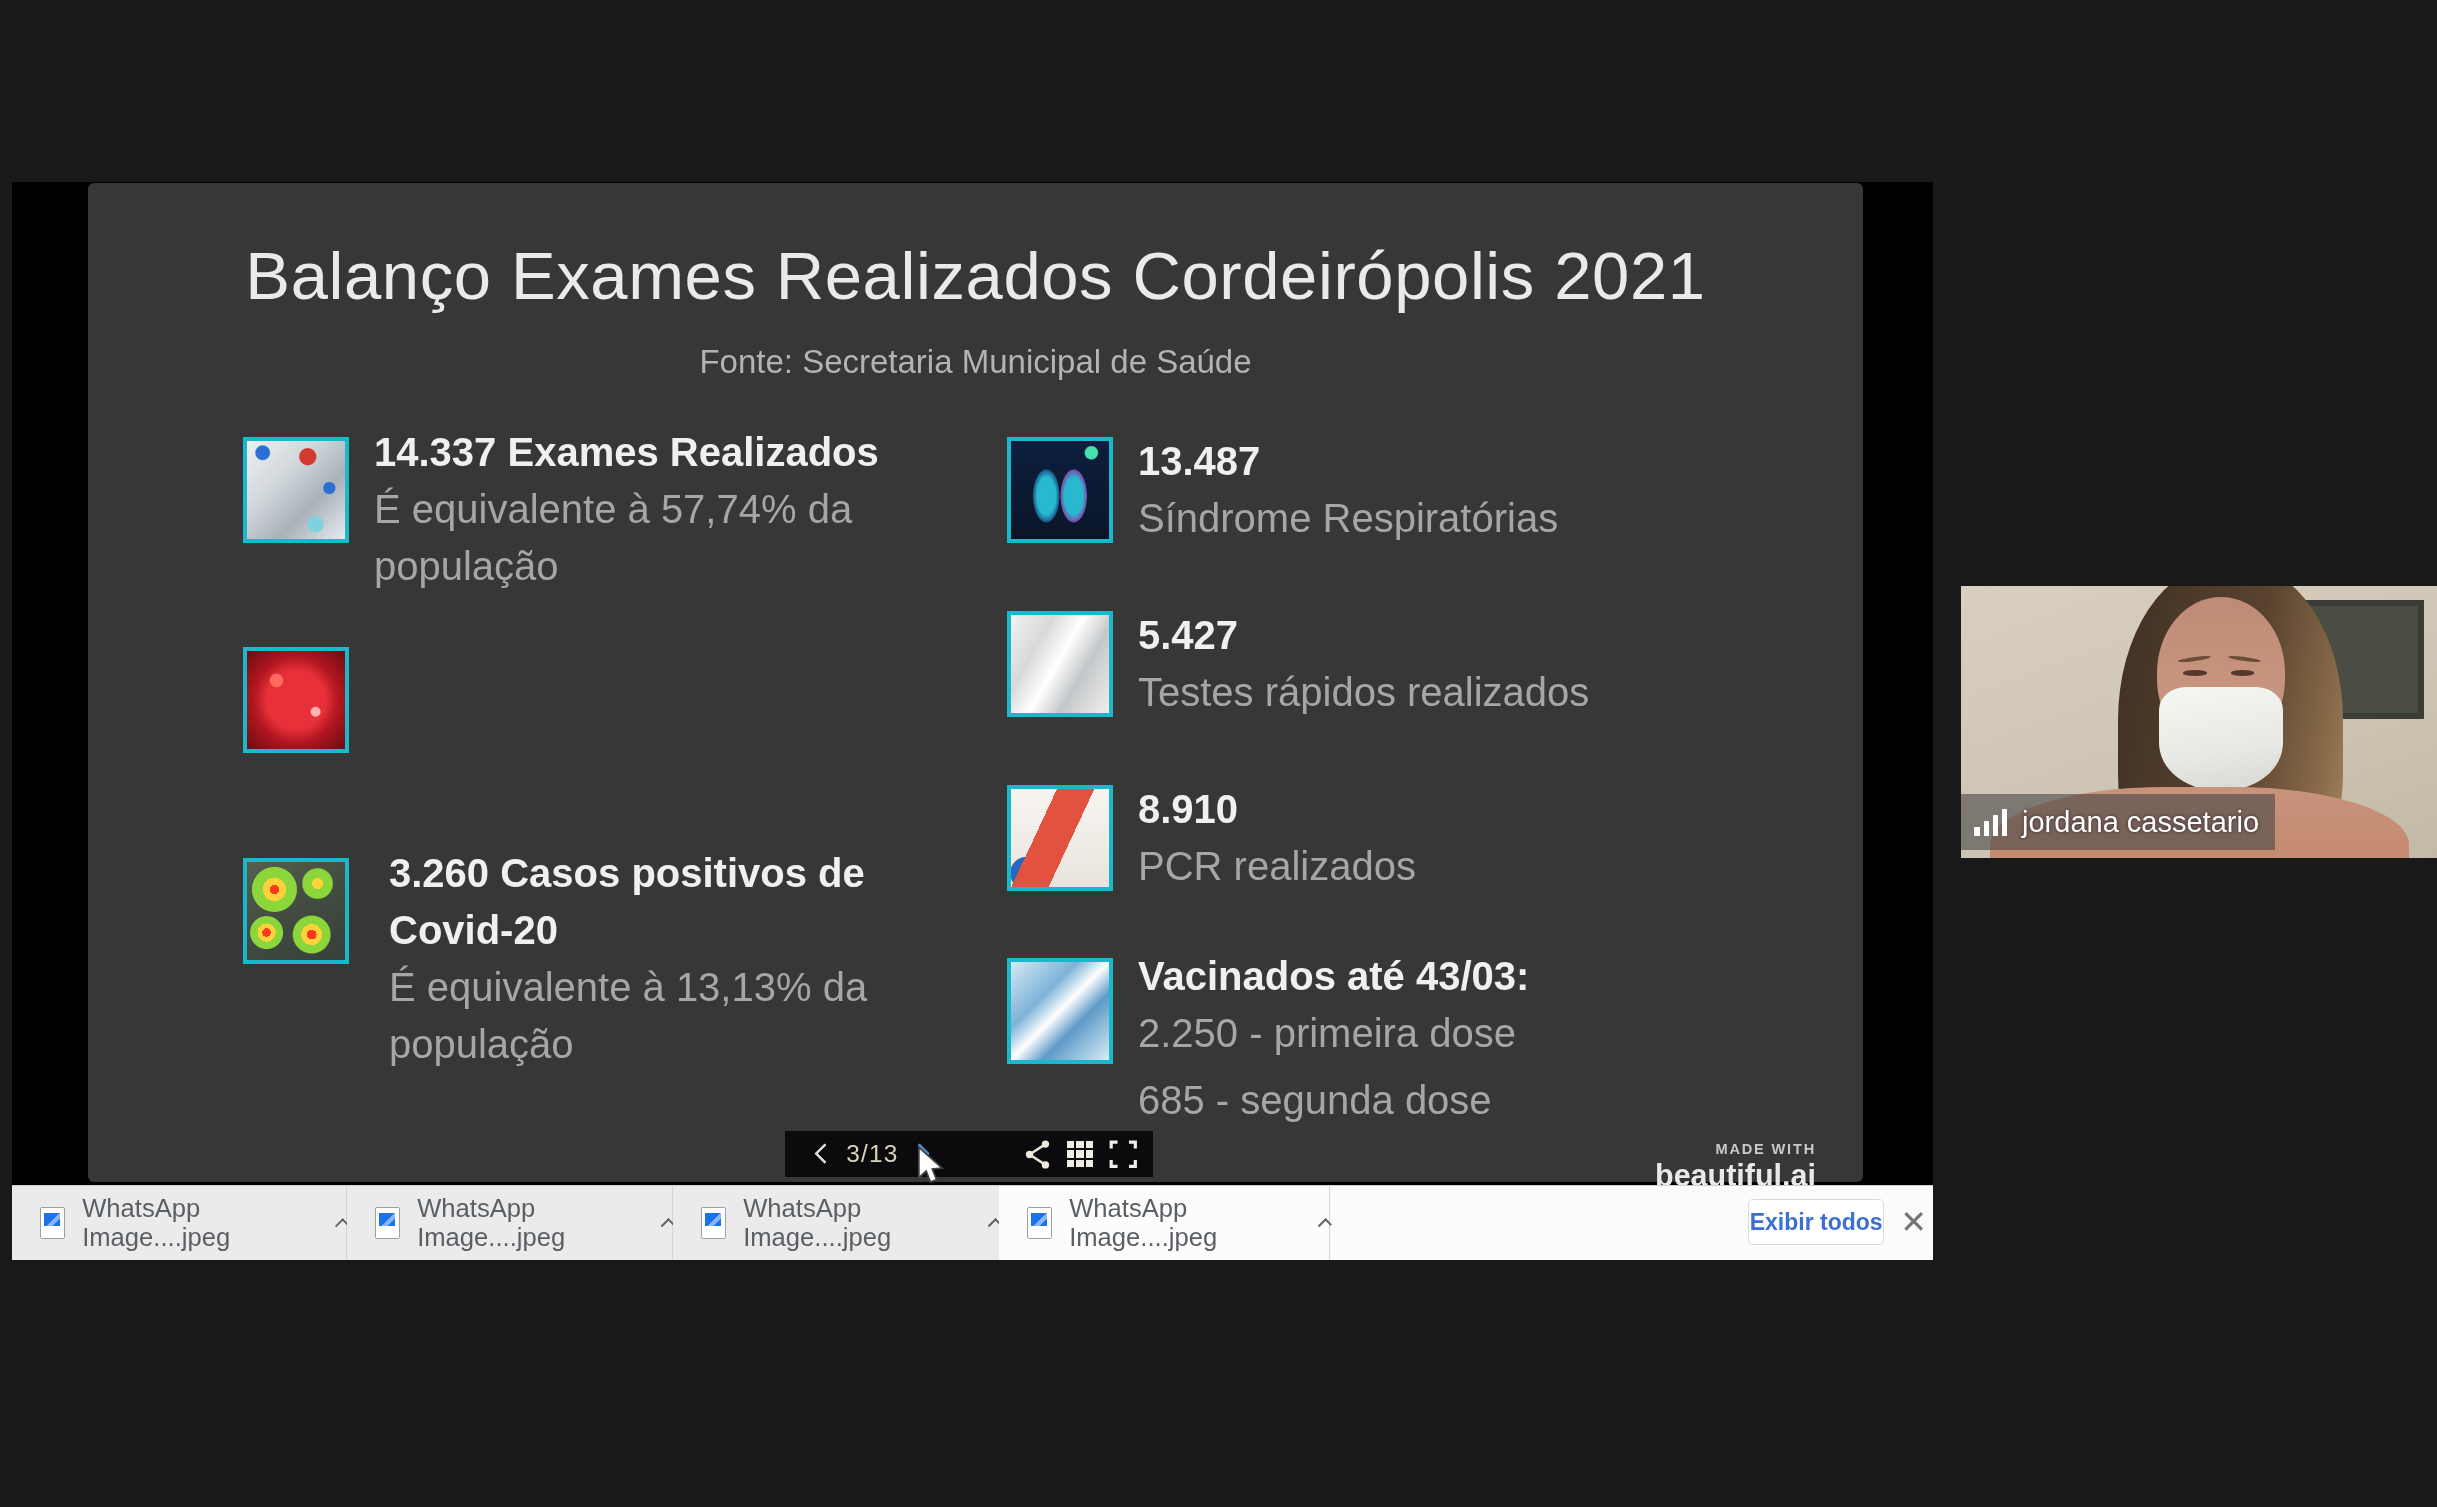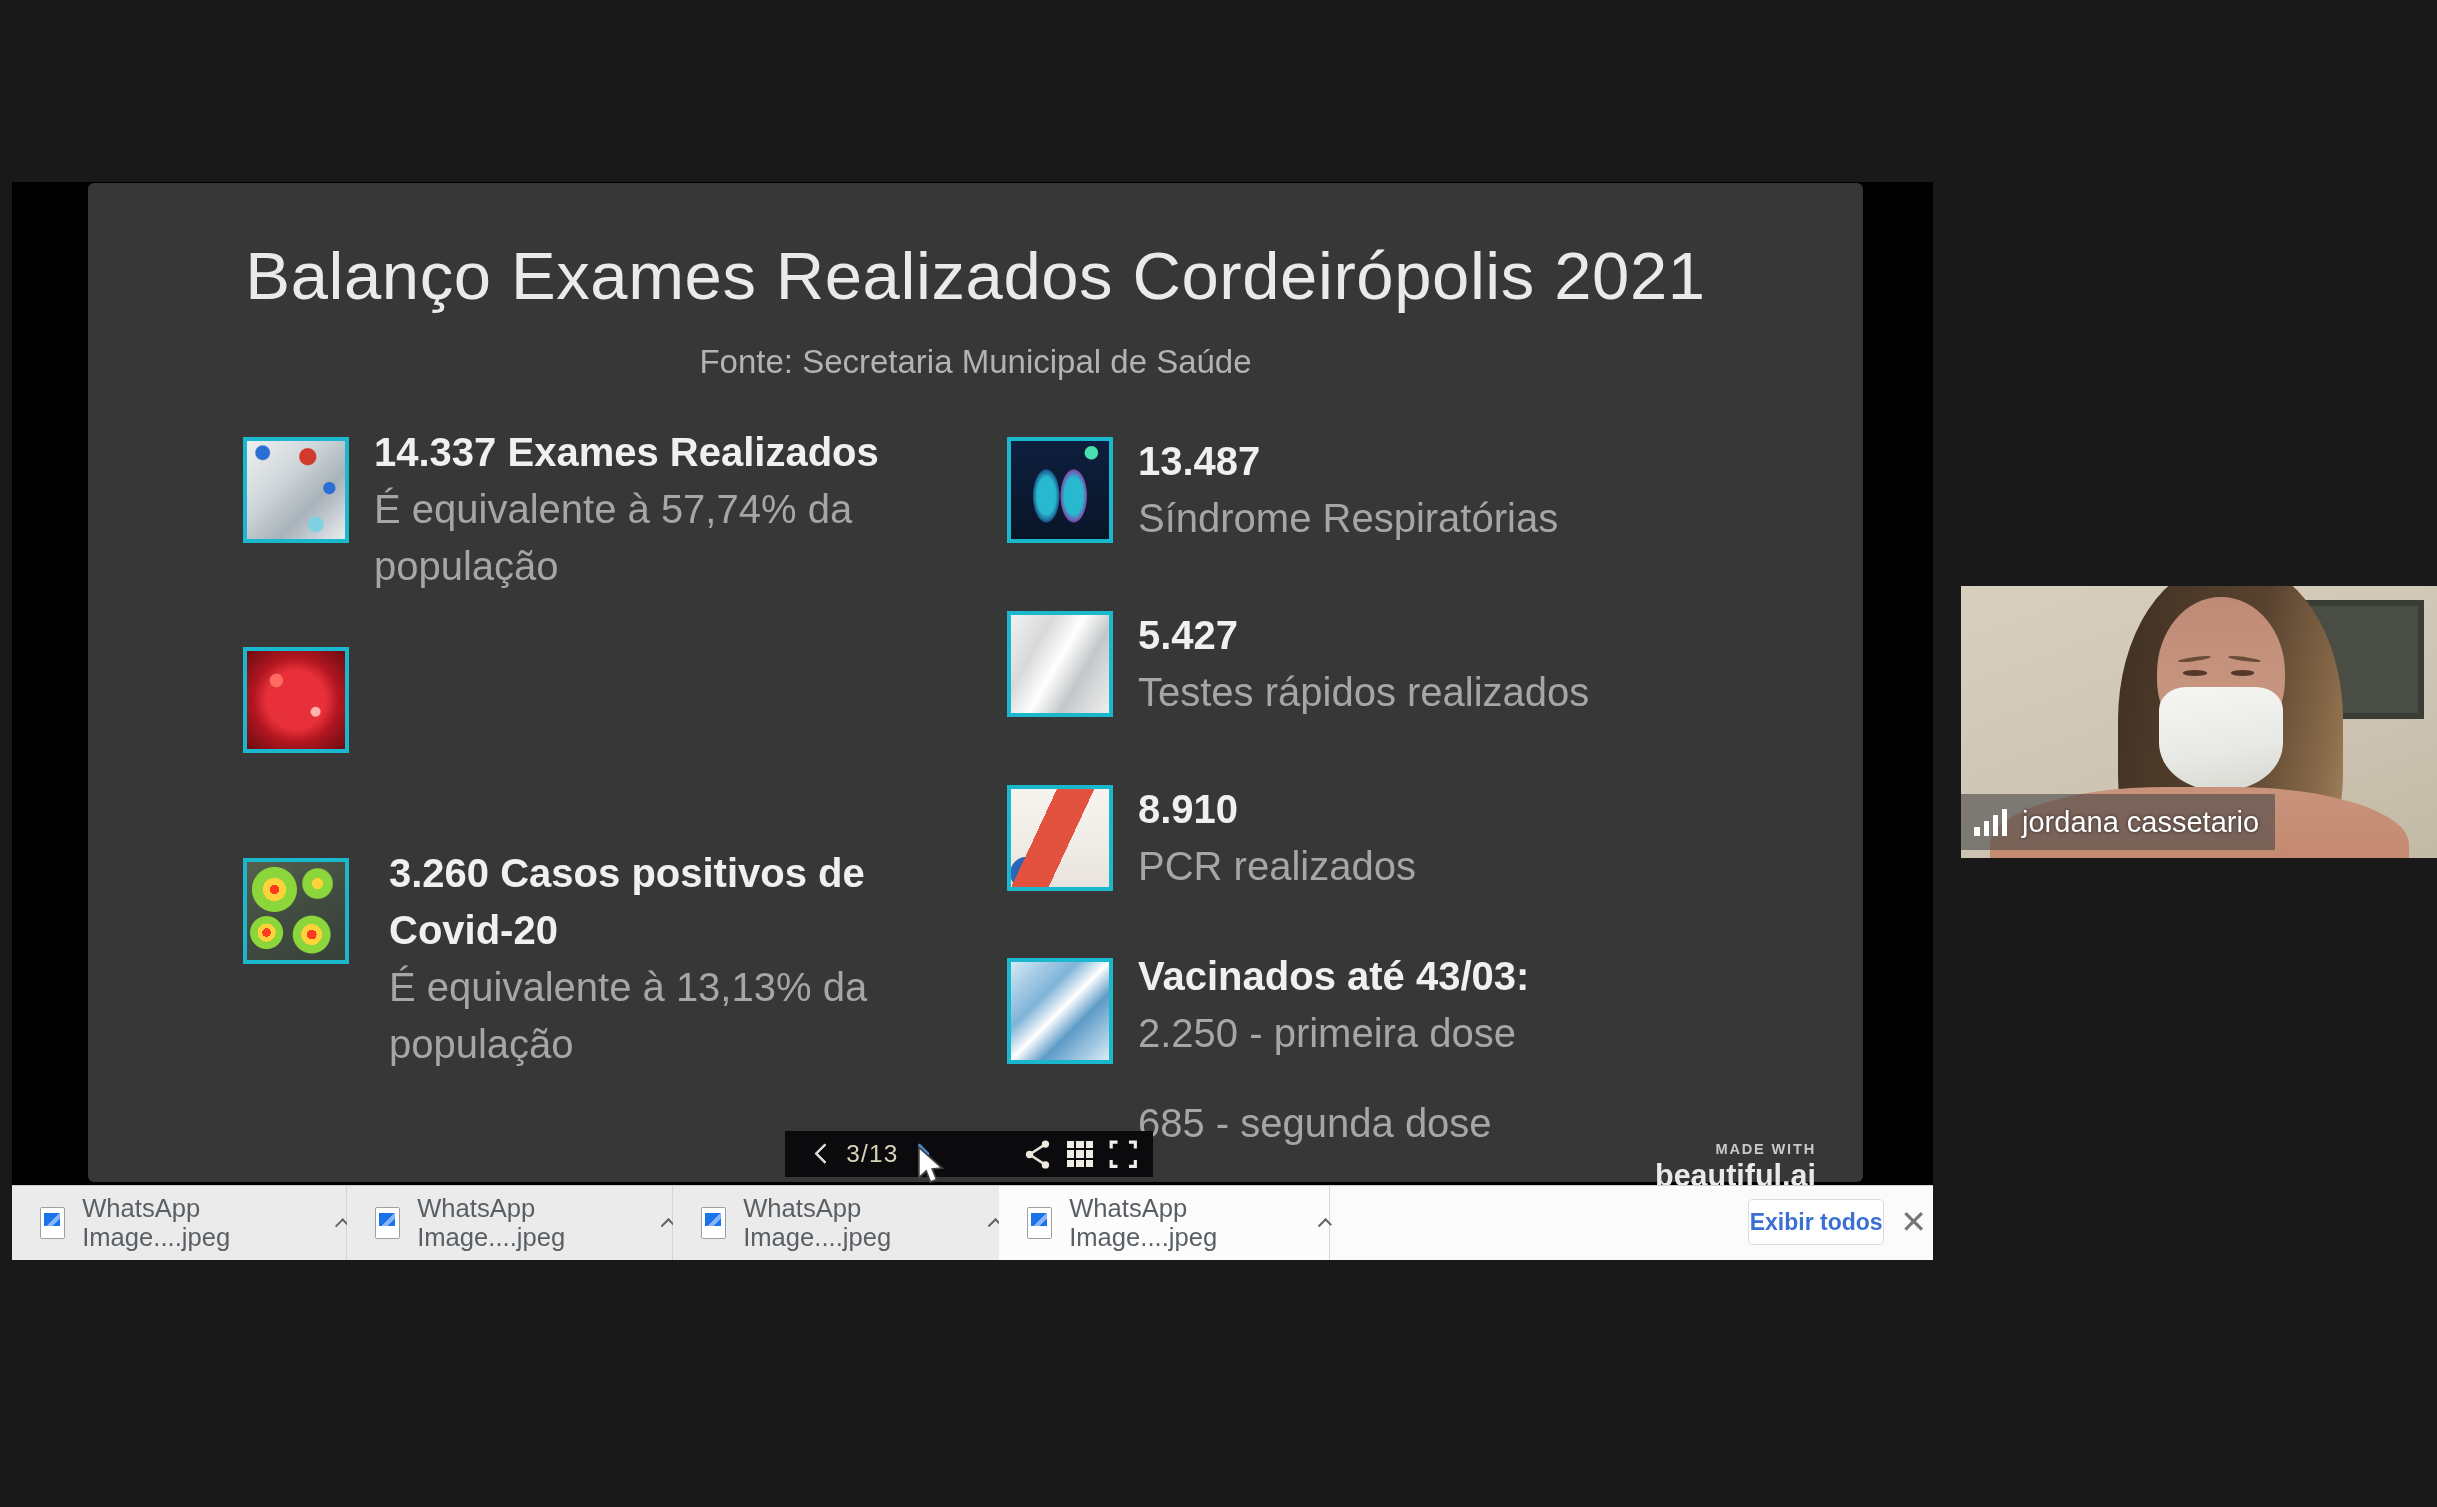--- a/index.html
+++ b/index.html
@@ -150,21 +150,21 @@
     <div class="abs thumb t-pcr" style="left:919px;top:602px;"></div>
     <div class="abs" style="left:1050px;top:598px;">
       <div class="stat-line stat-bold">8.910</div>
       <div class="stat-line stat-gray">PCR realizados</div>
     </div>
 
     <div class="abs thumb t-vaccine" style="left:919px;top:775px;"></div>
     <div class="abs" style="left:1050px;top:765px;">
       <div class="stat-line stat-bold">Vacinados até 43/03:</div>
       <div class="stat-line stat-gray">2.250 - primeira dose</div>
-      <div class="stat-line stat-gray" style="margin-top:33px;">685 - segunda dose</div>
+      <div class="stat-line stat-gray" style="margin-top:10px;">685 - segunda dose</div>
     </div>
   </div>
 
   <div id="branding" class="abs">
     <div id="made-with">MADE WITH</div>
     <div id="brand-name">beautiful.ai</div>
   </div>
 
   <div id="nav-bar" class="abs">
     <div class="navicon" style="margin-left:18.3px;">

